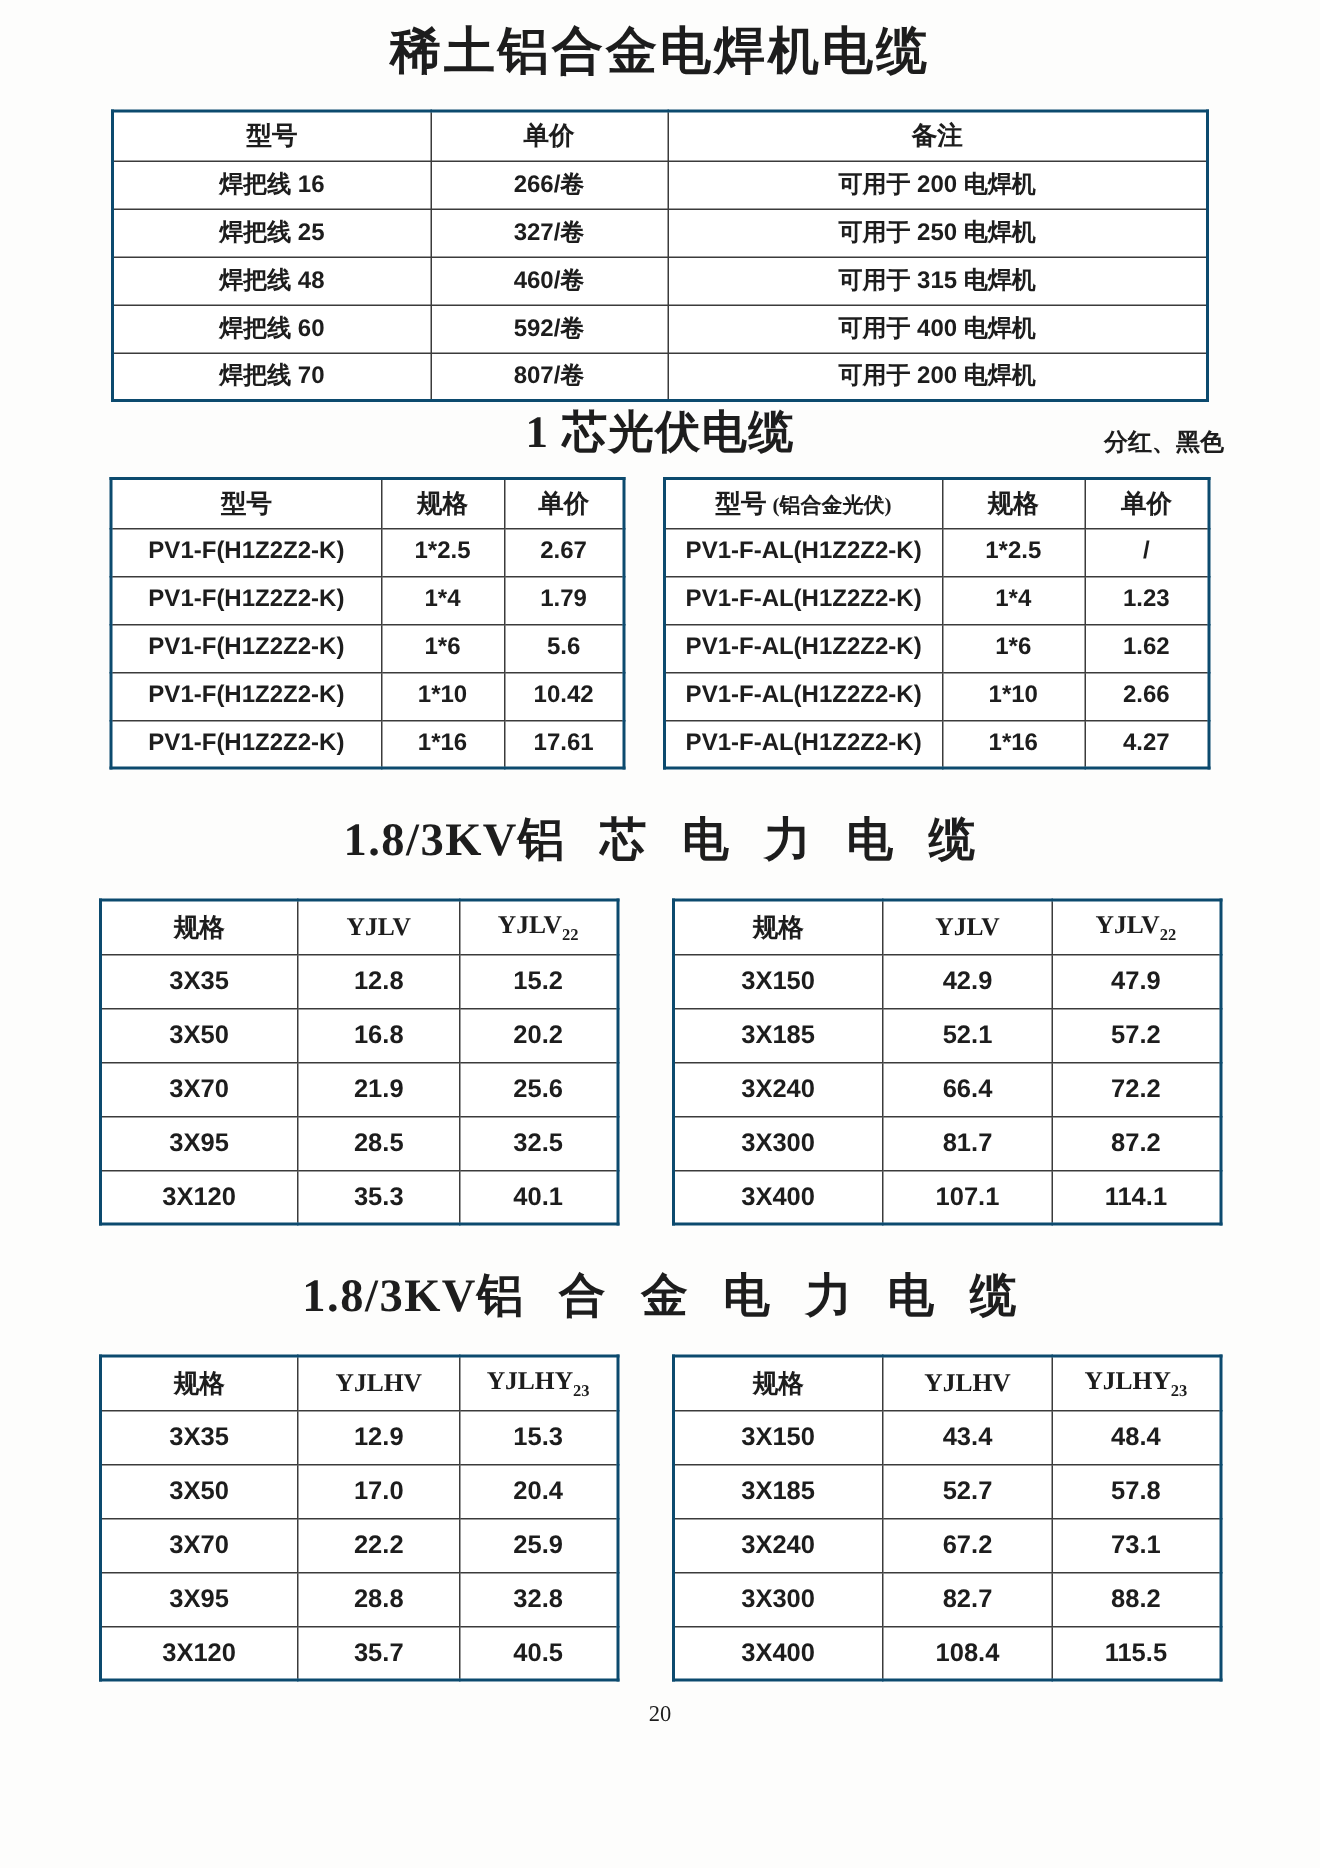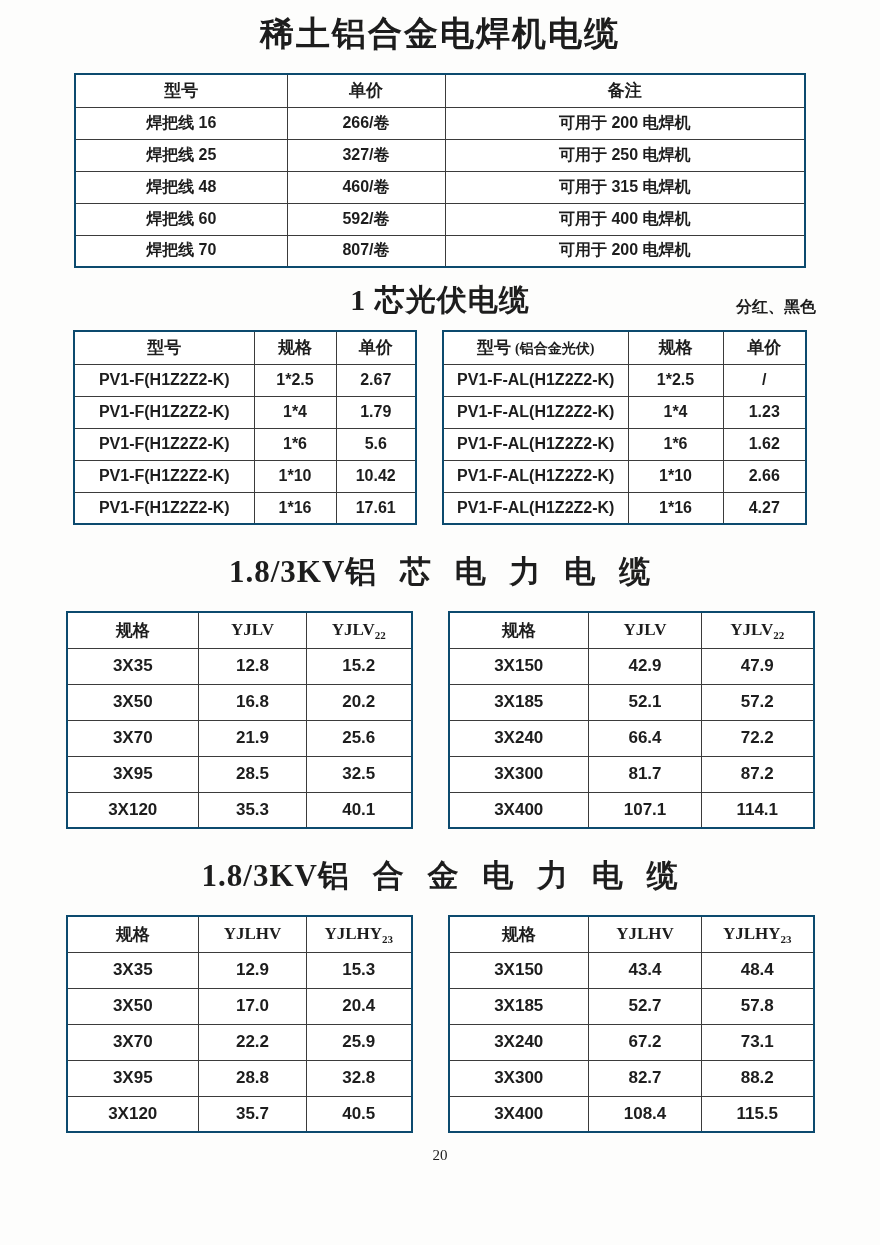--- a/index.html
+++ b/index.html
@@ -40,21 +40,20 @@
   .data-cell {
     font-family: "Liberation Sans", sans-serif;
     font-weight: bold;
     font-size: 16px;
   }
   .t1 { width: 730px; margin: 16px auto 0; }
   .t1 th { height: 33px; }
   .t1 td { height: 32px; }
   .section2-bar {
     position: relative;
-    margin-top: 12px;
     height: 46px;
   }
   .section2-title {
     text-align: center;
     font-size: 30px;
     font-weight: bold;
     letter-spacing: 1px;
   }
   .section2-note {
     position: absolute;

